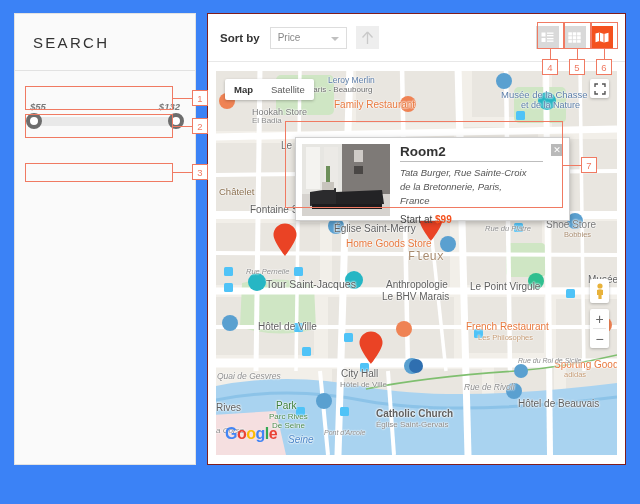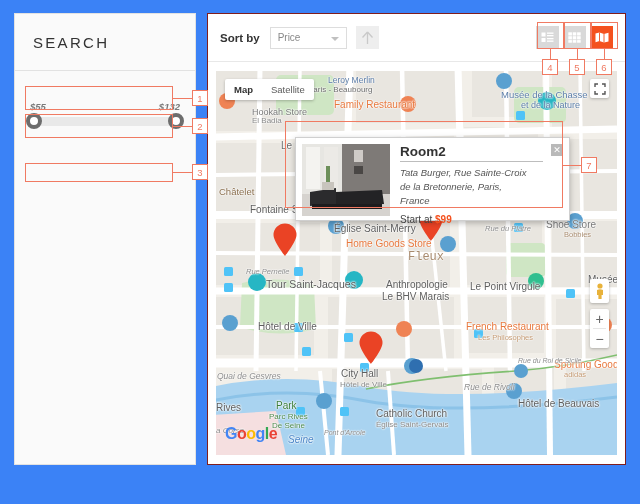--- a/index.html
+++ b/index.html
@@ -389,21 +389,21 @@
           <div style="position: absolute; left: 42px; top: 250px; font-size: 10px; color: rgb(95, 95, 95); font-weight: 400; font-style: normal; white-space: nowrap; text-shadow: rgb(255, 255, 255) 0px 0px 2px, rgb(255, 255, 255) 0px 0px 2px, rgb(255, 255, 255) 0px 0px 2px;">Hôtel de Ville</div>
           <div style="position: absolute; left: 338px; top: 288px; font-size: 10px; color: rgb(232, 121, 63); font-weight: 400; font-style: normal; white-space: nowrap; text-shadow: rgb(255, 255, 255) 0px 0px 2px, rgb(255, 255, 255) 0px 0px 2px, rgb(255, 255, 255) 0px 0px 2px;">Sporting Goods</div>
           <div style="position: absolute; left: 348px; top: 299px; font-size: 7.5px; color: rgb(196, 154, 115); font-weight: 400; font-style: normal; white-space: nowrap; text-shadow: rgb(255, 255, 255) 0px 0px 2px, rgb(255, 255, 255) 0px 0px 2px, rgb(255, 255, 255) 0px 0px 2px; text-align: right;">adidas</div>
           <div style="position: absolute; left: 1px; top: 300px; font-size: 8.5px; color: rgb(142, 142, 142); font-weight: 400; font-style: italic; white-space: nowrap; text-shadow: rgb(255, 255, 255) 0px 0px 2px, rgb(255, 255, 255) 0px 0px 2px, rgb(255, 255, 255) 0px 0px 2px;">Quai de Gesvres</div>
           <div style="position: absolute; left: 125px; top: 297px; font-size: 10px; color: rgb(95, 95, 95); font-weight: 400; font-style: normal; white-space: nowrap; text-shadow: rgb(255, 255, 255) 0px 0px 2px, rgb(255, 255, 255) 0px 0px 2px, rgb(255, 255, 255) 0px 0px 2px;">City Hall</div>
           <div style="position: absolute; left: 124px; top: 309px; font-size: 8px; color: rgb(138, 138, 138); font-weight: 400; font-style: normal; white-space: nowrap; text-shadow: rgb(255, 255, 255) 0px 0px 2px, rgb(255, 255, 255) 0px 0px 2px, rgb(255, 255, 255) 0px 0px 2px;">Hôtel de Ville</div>
           <div style="position: absolute; left: 0px; top: 331px; font-size: 10px; color: rgb(95, 95, 95); font-weight: 400; font-style: normal; white-space: nowrap; text-shadow: rgb(255, 255, 255) 0px 0px 2px, rgb(255, 255, 255) 0px 0px 2px, rgb(255, 255, 255) 0px 0px 2px;">Rives</div>
           <div style="position: absolute; left: 60px; top: 329px; font-size: 10px; color: rgb(58, 125, 58); font-weight: 400; font-style: normal; white-space: nowrap; text-shadow: rgb(255, 255, 255) 0px 0px 2px, rgb(255, 255, 255) 0px 0px 2px, rgb(255, 255, 255) 0px 0px 2px;">Park</div>
           <div style="position: absolute; left: 53px; top: 341px; font-size: 8px; color: rgb(76, 138, 76); font-weight: 400; font-style: normal; white-space: nowrap; text-shadow: rgb(255, 255, 255) 0px 0px 2px, rgb(255, 255, 255) 0px 0px 2px, rgb(255, 255, 255) 0px 0px 2px;">Parc Rives</div>
           <div style="position: absolute; left: 56px; top: 350px; font-size: 8px; color: rgb(76, 138, 76); font-weight: 400; font-style: normal; white-space: nowrap; text-shadow: rgb(255, 255, 255) 0px 0px 2px, rgb(255, 255, 255) 0px 0px 2px, rgb(255, 255, 255) 0px 0px 2px;">De Seine</div>
-          <div style="position: absolute; left: 160px; top: 337px; font-size: 10px; color: rgb(95, 95, 95); font-weight: 400; font-style: normal; white-space: nowrap; text-shadow: rgb(255, 255, 255) 0px 0px 2px, rgb(255, 255, 255) 0px 0px 2px, rgb(255, 255, 255) 0px 0px 2px;">Catholic Church</div>
+          <div style="position: absolute; left: 160px; top: 337px; font-size: 10px; color: rgb(95, 95, 95); font-weight: 700; font-style: normal; white-space: nowrap; text-shadow: rgb(255, 255, 255) 0px 0px 2px, rgb(255, 255, 255) 0px 0px 2px, rgb(255, 255, 255) 0px 0px 2px;">Catholic Church</div>
           <div style="position: absolute; left: 160px; top: 349px; font-size: 8px; color: rgb(138, 138, 138); font-weight: 400; font-style: normal; white-space: nowrap; text-shadow: rgb(255, 255, 255) 0px 0px 2px, rgb(255, 255, 255) 0px 0px 2px, rgb(255, 255, 255) 0px 0px 2px;">Église Saint-Gervais</div>
           <div style="position: absolute; left: 302px; top: 327px; font-size: 10px; color: rgb(95, 95, 95); font-weight: 400; font-style: normal; white-space: nowrap; text-shadow: rgb(255, 255, 255) 0px 0px 2px, rgb(255, 255, 255) 0px 0px 2px, rgb(255, 255, 255) 0px 0px 2px;">Hôtel de Beauvais</div>
           <div style="position: absolute; left: 72px; top: 363px; font-size: 10px; color: rgb(74, 134, 200); font-weight: 400; font-style: italic; white-space: nowrap; text-shadow: rgb(255, 255, 255) 0px 0px 2px, rgb(255, 255, 255) 0px 0px 2px, rgb(255, 255, 255) 0px 0px 2px;">Seine</div>
           <div style="position: absolute; left: 248px; top: 311px; font-size: 8.5px; color: rgb(142, 142, 142); font-weight: 400; font-style: italic; white-space: nowrap; text-shadow: rgb(255, 255, 255) 0px 0px 2px, rgb(255, 255, 255) 0px 0px 2px, rgb(255, 255, 255) 0px 0px 2px;">Rue de Rivoli</div>
           <div style="position: absolute; left: 0px; top: 355px; font-size: 8px; color: rgb(142, 142, 142); font-weight: 400; font-style: italic; white-space: nowrap; text-shadow: rgb(255, 255, 255) 0px 0px 2px, rgb(255, 255, 255) 0px 0px 2px, rgb(255, 255, 255) 0px 0px 2px;">a Corse</div>
           <div style="position: absolute; left: 302px; top: 286px; font-size: 7px; color: rgb(142, 142, 142); font-weight: 400; font-style: italic; white-space: nowrap; text-shadow: rgb(255, 255, 255) 0px 0px 2px, rgb(255, 255, 255) 0px 0px 2px, rgb(255, 255, 255) 0px 0px 2px;">Rue du Roi de Sicile</div>
           <div style="position: absolute; left: 108px; top: 358px; font-size: 7px; color: rgb(142, 142, 142); font-weight: 400; font-style: italic; white-space: nowrap; text-shadow: rgb(255, 255, 255) 0px 0px 2px, rgb(255, 255, 255) 0px 0px 2px, rgb(255, 255, 255) 0px 0px 2px;">Pont d'Arcole</div>
         </div>
 
       <div id="map-pins">

